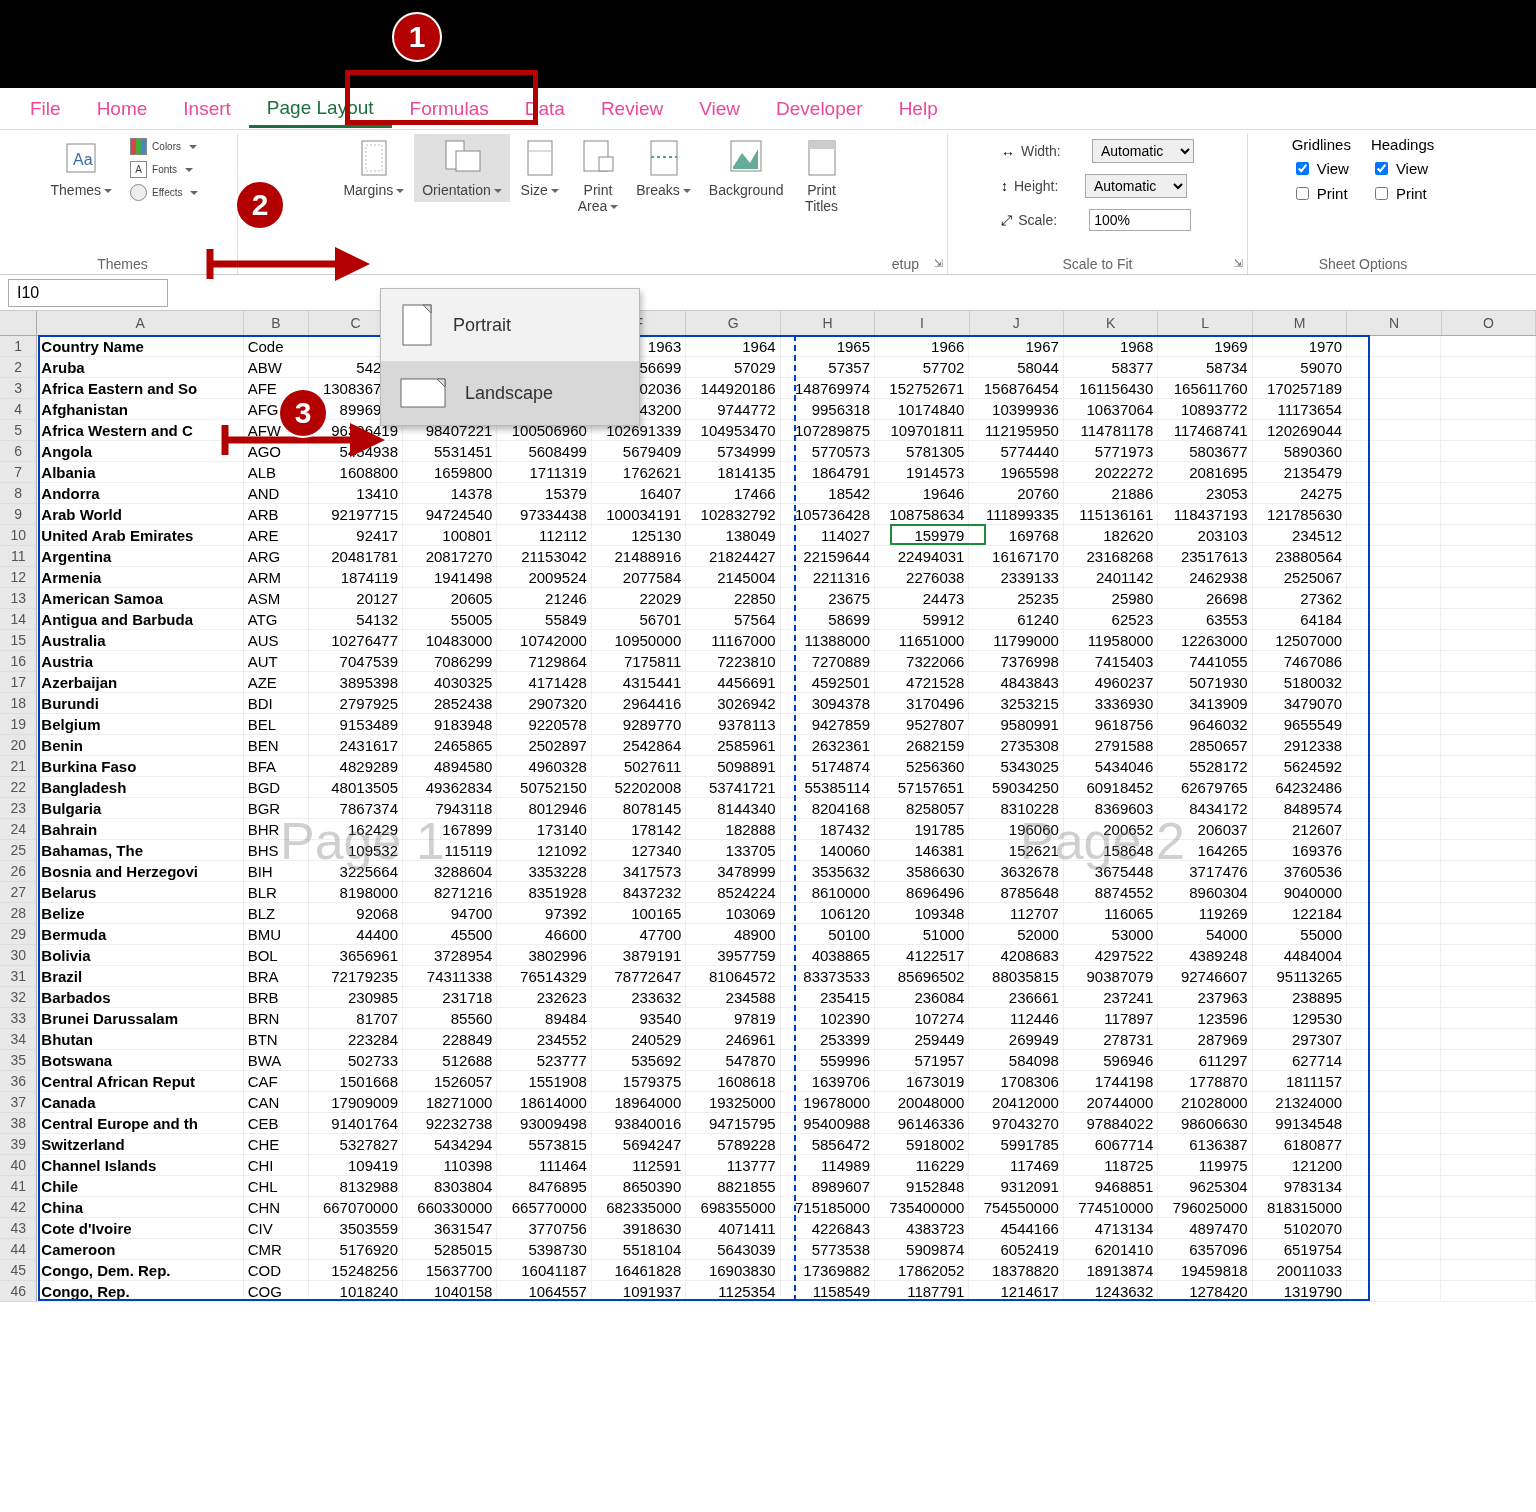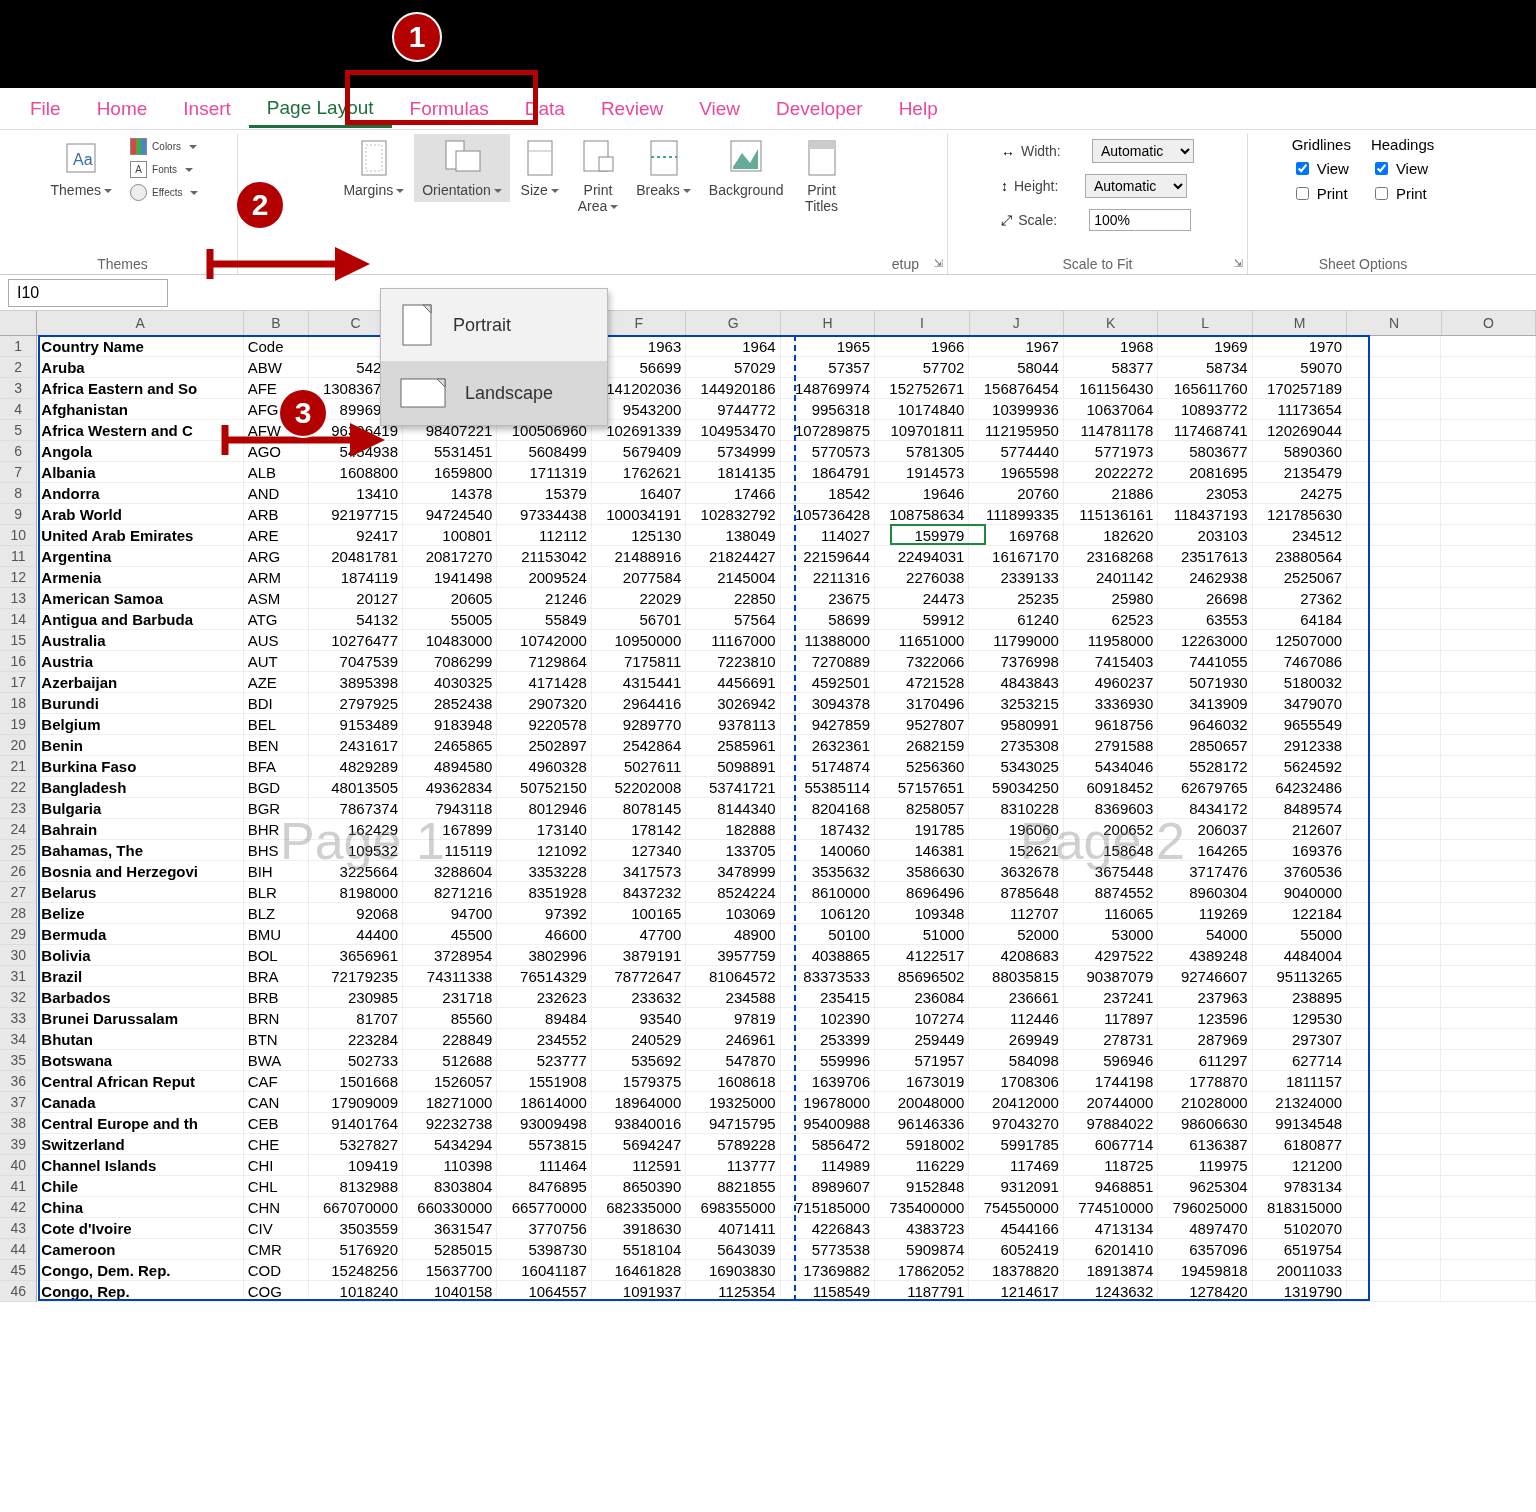--- a/index.html
+++ b/index.html
@@ -28,21 +28,21 @@
 .stacked-btns { display: flex; flex-direction: column; gap: 2px; padding-top: 2px; }
 .sm-btn { display: flex; align-items: center; gap: 5px; font-size: 10px; color: #444; padding: 2px 4px; cursor: pointer; white-space: nowrap; }
 .sm-sq { width: 17px; height: 17px; border: 1px solid #888; display: inline-block; }
 .field-row { display: flex; align-items: center; gap: 6px; font-size: 14px; padding: 3px 0; }
 .field-row label { width: 65px; color: #444; }
 .field-row input, .field-row select { width: 102px; font-size: 14px; border: 1px solid #aaa; padding: 2px 4px; }
 .chk { display: flex; align-items: center; gap: 5px; font-size: 15px; }
 .dialog-launcher { position: absolute; right: 4px; bottom: 4px; font-size: 11px; color: #666; }
 .name-box-row { display: flex; align-items: center; border-bottom: 1px solid #ccc; height: 36px; }
 .name-box { width: 160px; border: 1px solid #aaa; margin: 4px 8px; padding: 4px 8px; font-size: 16px; background:#fff; }
-.dropdown { position: absolute; left: 380px; top: 288px; width: 228px; background: #f2f2f2; border: 1px solid #bbb; box-shadow: 2px 4px 6px rgba(0,0,0,.25); z-index: 15; }
+.dropdown { position: absolute; left: 380px; top: 288px; width: 260px; background: #f2f2f2; border: 1px solid #bbb; box-shadow: 2px 4px 6px rgba(0,0,0,.25); z-index: 15; }
 .dropdown-item { display: flex; align-items: center; gap: 18px; padding: 14px 18px; font-size: 18px; color: #333; cursor: pointer; }
 .dropdown-item.sel { background: #d8d8d8; }
 .sheet { position: relative; overflow: hidden; }
 .hdr-row { display: flex; background: #e8e8e8; border-bottom: 1px solid #aaa; }
 .hdr-corner { width: 38px; border-right: 1px solid #aaa; background: #e8e8e8; height: 24px; }
 .hdr-cell { text-align: center; border-right: 1px solid #ccc; font-size: 14px; color: #555; height: 24px; line-height: 24px; background:#e8e8e8; }
 .data-row { display: flex; height: 21px; }
 .row-hdr { width: 38px; text-align: center; border-right: 1px solid #aaa; border-bottom: 1px solid #ddd; background: #e8e8e8; font-size: 14px; color: #555; line-height: 21px; }
 .cell { border-right: 1px solid #eee; border-bottom: 1px solid #eee; font-size: 15px; padding: 0 4px; overflow: hidden; white-space: nowrap; line-height: 21px; }
 .cell.num { text-align: right; }

